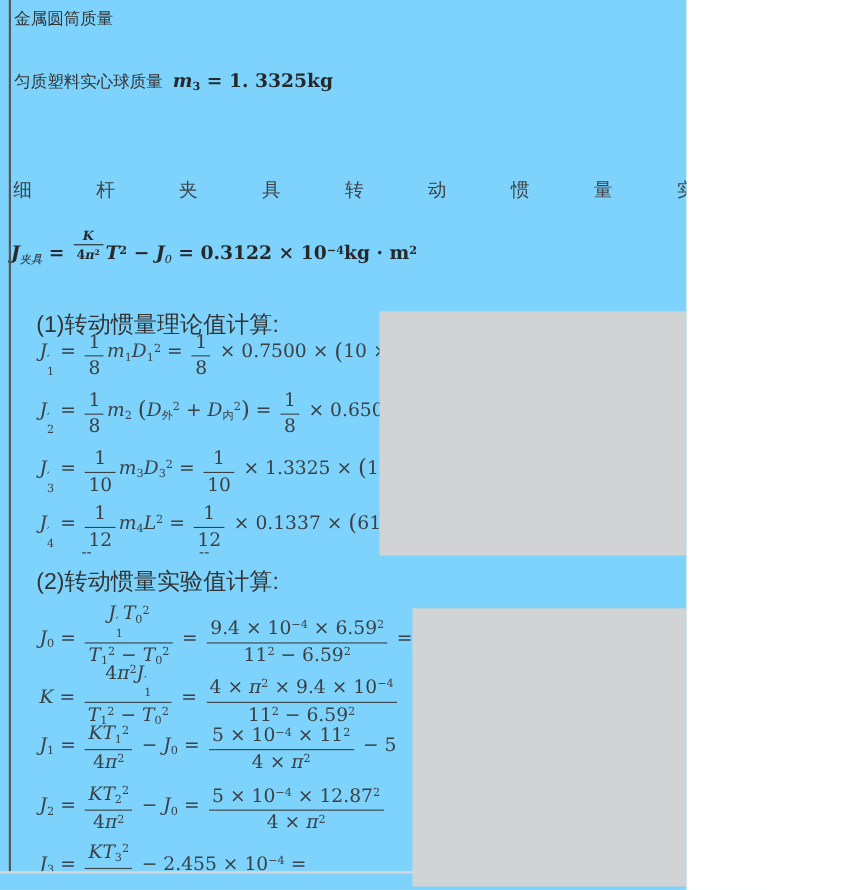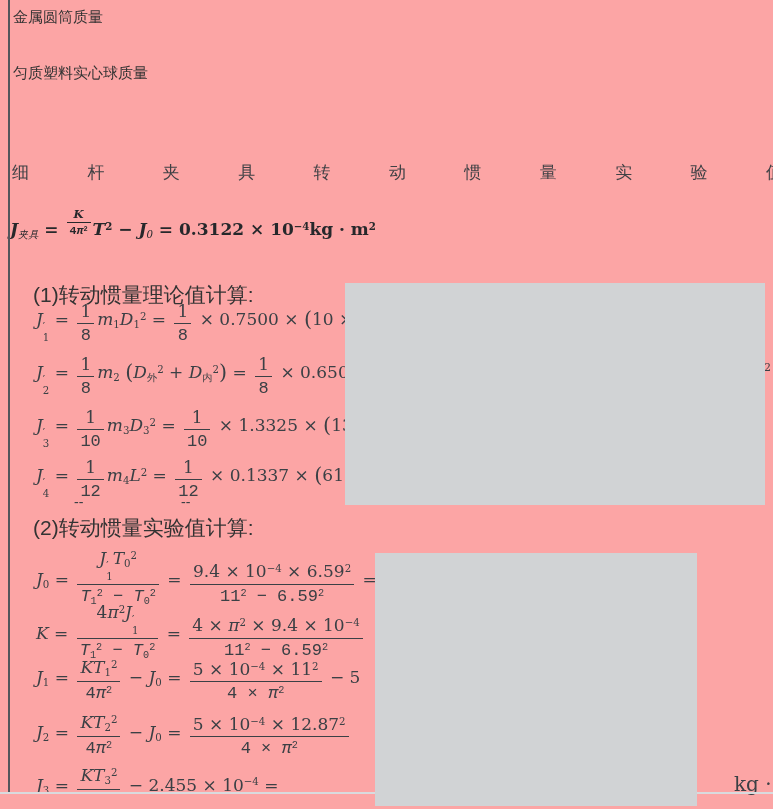--- a/index.html
+++ b/index.html
@@ -1,32 +1,32 @@
 <!DOCTYPE html>
 <html style="--mask: #d1d3d5; --math: #3b4045; --ink: #26282b; --label: #333333; --leftborder: #53565c; --bottomborder: #d9dbde;"><head>
 <meta charset="utf-8">
 <style>
   html,body{margin:0;padding:0;background:#fff;}
-  .page{position:relative;width:773px;height:809px;background:#fca5a5;overflow:hidden;
+  .page{position:relative;width:624px;height:809px;background:#7dd3fc;overflow:hidden;
         font-family:"Liberation Sans",sans-serif;}
   .left-border{position:absolute;left:8px;top:0;width:2px;height:793px;background:var(--leftborder,#53565c);z-index:2;}
   .bottom-border{position:absolute;left:0;top:792px;width:773px;height:2px;background:var(--bottomborder,#d9dbde);z-index:3;}
 
   .cn{font-family:"Liberation Sans",sans-serif;color:var(--label,#333);font-size:15px;}
   .math{font-family:"DejaVu Serif","Liberation Serif",serif;color:var(--math,#3b4045);font-size:17px;line-height:1.25;white-space:nowrap;}
   .wordmath{color:var(--ink,#26282b);font-weight:600;}
   .mt{font-style:normal;}
   .mi{font-style:italic;}
   .msub{font-size:0.6em;vertical-align:-0.3em;font-style:normal;}
   .msup{font-size:0.6em;vertical-align:0.5em;font-style:normal;}
   .mss{display:inline-flex;flex-direction:column;align-items:flex-start;font-size:0.6em;line-height:1.05;vertical-align:-0.5em;font-style:normal;}
   .mparen{font-size:1.22em;font-style:normal;vertical-align:-0.06em;}
   .frac{display:inline-block;text-align:center;vertical-align:-0.9em;margin:0 3px;}
   .fnum{display:block;padding:0 3px 1px;border-bottom:1px solid currentColor;}
-  .fden{display:block;padding:1px 3px 0;font-family:Liberation Mono, monospace;}
+  .fden{display:block;padding:1px 3px 0;}
   .clamp .frac{font-size:0.68em;vertical-align:0.02em;margin:0 2px;}
   .clamp .msub{font-style:italic;font-weight:400;}
 
   .mass-line{position:absolute;left:13px;display:flex;align-items:baseline;gap:9px;}
   .title-row{position:absolute;left:12px;top:161px;width:771px;display:flex;justify-content:space-between;
              font-size:17px;color:#3f4145;font-family:"Liberation Sans",sans-serif;z-index:1;}
   .heading{position:absolute;left:33px;font-size:21px;color:var(--label,#333);}
   .fline{position:absolute;left:36px;z-index:1;}
   .clip-bottom{position:absolute;left:36px;top:765px;height:28px;overflow:hidden;z-index:1;width:680px;}
   .tail{position:absolute;left:734px;top:772px;font-size:20px;z-index:1;}
@@ -41,20 +41,21 @@
 
 <div class="page">
   <div class="left-border"></div>
   <div class="bottom-border"></div>
 
   <div class="mass-line" style="top:8px">
     <span class="cn">金属圆筒质量</span>
   </div>
   <div class="mass-line" style="top:64px">
     <span class="cn">匀质塑料实心球质量</span>
+    <span class="math wordmath"><span class="mi">m</span><span class="msub">3</span><span class="mt"> = 1. 3325kg</span></span>
   </div>
 
   <div class="title-row">
       <span class="tchar">细</span>
       <span class="tchar">杆</span>
       <span class="tchar">夹</span>
       <span class="tchar">具</span>
       <span class="tchar">转</span>
       <span class="tchar">动</span>
       <span class="tchar">惯</span>

